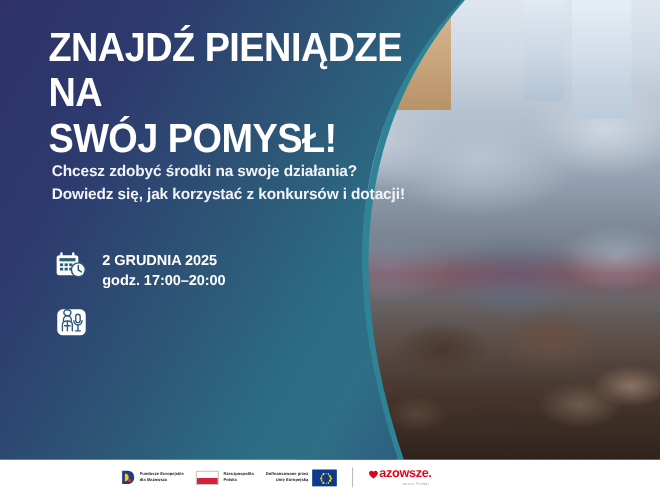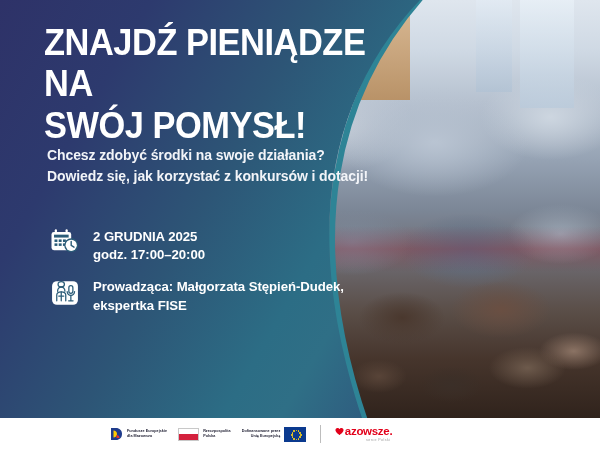--- a/index.html
+++ b/index.html
@@ -236,22 +236,20 @@
               <path d="M7.2 24.3v-6.1c0-2 2.1-3.4 4.8-3.4s4.8 1.4 4.8 3.4v6.1"></path>
               <path d="M12 14.9v9.4M9.3 19.3h5.4"></path>
             </g>
             <g stroke="#2b5c78" stroke-width="1.35" fill="none" stroke-linecap="round">
               <rect x="20.1" y="8.2" width="4.3" height="8.1" rx="2.15"></rect>
               <path d="M18.3 14.5a3.95 3.95 0 0 0 7.9 0"></path>
               <path d="M22.25 18.5v5.6M19.9 24.3h4.7"></path>
             </g>
           </svg>
         </span>
-        <span class="info-text">Prowadząca: Małgorzata Stępień-Dudek,
-ekspertka FISE</span>
       </div>
 
     </div>
   </div>
 
   <div class="footer">
     <div class="footer-inner">
 
       <div class="logo">
         <svg class="fe-mark" viewBox="0 0 26 30">

